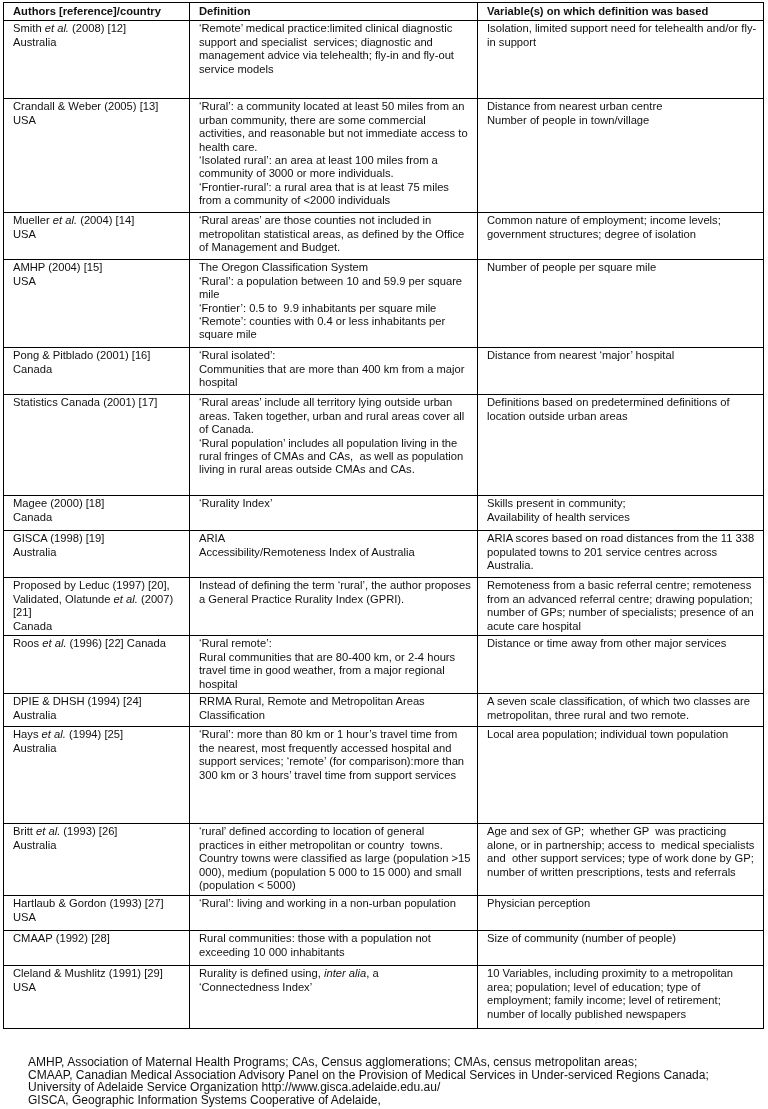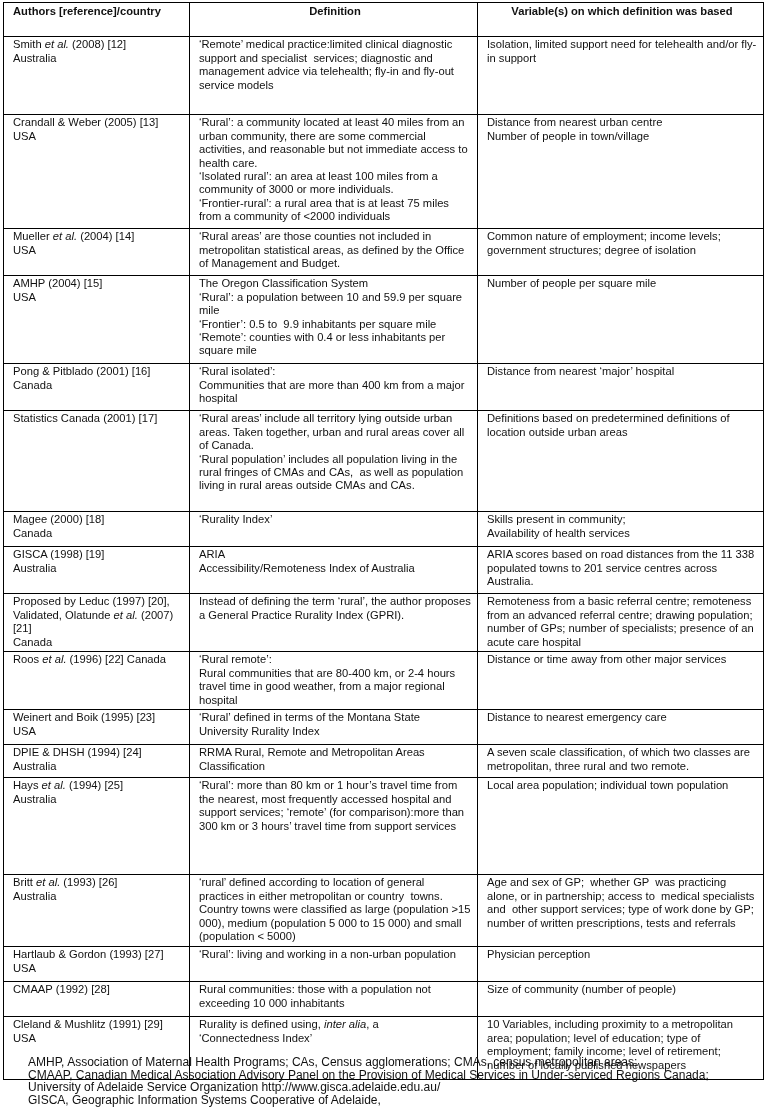--- a/index.html
+++ b/index.html
@@ -10,22 +10,22 @@
   }
   table.defs {
     position: absolute; left: 3px; top: 2px;
     width: 760px; border-collapse: collapse; table-layout: fixed;
   }
   table.defs th, table.defs td {
     border: 1px solid #000; vertical-align: top;
     padding: 1px 6px 2px 9px; text-align: left;
     word-wrap: break-word;
   }
-  table.defs th { font-weight: bold; padding-top: 2px; padding-bottom: 18px; }
-  table.defs th.center { text-align: center; }
+  table.defs th { font-weight: bold; padding-top: 2px; padding-bottom: 2px; }
+  table.defs th.center { text-align: left; }
   col.c1 { width: 186px; }
   col.c2 { width: 288px; }
   col.c3 { width: 286px; }
   .line { display: block; white-space: pre-wrap; }
   .author .it { font-style: italic; }
   .footnote {
     position: absolute; left: 28px; top: 1056px;
     font-size: 12px; line-height: 12.6px; color: #111;
   }
   .footnote .line { white-space: nowrap; }
@@ -58,21 +58,21 @@
         <td>
           <span class="line">Isolation, limited support need for telehealth and/or fly-in support</span>
         </td>
       </tr>
       <tr style="height: 114px;">
         <td class="author">
           <span class="line"><span>Crandall &amp; Weber (2005) [13]</span></span>
           <span class="line">USA</span>
         </td>
         <td>
-          <span class="line">‘Rural’: a community located at least 40 miles from an urban community, there are some commercial activities, and reasonable but not immediate access to health care.</span>
+          <span class="line">‘Rural’: a community located at least 50 miles from an urban community, there are some commercial activities, and reasonable but not immediate access to health care.</span>
           <span class="line">‘Isolated rural’: an area at least 100 miles from a community of 3000 or more individuals.</span>
           <span class="line">‘Frontier-rural’: a rural area that is at least 75 miles from a community of &lt;2000 individuals</span>
         </td>
         <td>
           <span class="line">Distance from nearest urban centre</span>
           <span class="line">Number of people in town/village</span>
         </td>
       </tr>
       <tr style="height: 47px; margin-top: 44px;">
         <td class="author">
@@ -167,32 +167,20 @@
       <tr style="height: 58px;">
         <td class="author">
           <span class="line"><span>Roos </span><span class="it">et al.</span><span> (1996) [22] Canada</span></span>
         </td>
         <td>
           <span class="line">‘Rural remote’:</span>
           <span class="line">Rural communities that are 80-400 km, or 2-4 hours travel time in good weather, from a major regional hospital</span>
         </td>
         <td>
           <span class="line">Distance or time away from other major services</span>
-        </td>
-      </tr>
-      <tr style="height: 35px;">
-        <td class="author">
-          <span class="line"><span>Weinert and Boik (1995) [23]</span></span>
-          <span class="line">USA</span>
-        </td>
-        <td>
-          <span class="line">‘Rural’ defined in terms of the Montana State University Rurality Index</span>
-        </td>
-        <td>
-          <span class="line">Distance to nearest emergency care</span>
         </td>
       </tr>
       <tr style="height: 33px;">
         <td class="author">
           <span class="line"><span>DPIE &amp; DHSH (1994) [24]</span></span>
           <span class="line">Australia</span>
         </td>
         <td>
           <span class="line">RRMA Rural, Remote and Metropolitan Areas Classification</span>
         </td>

